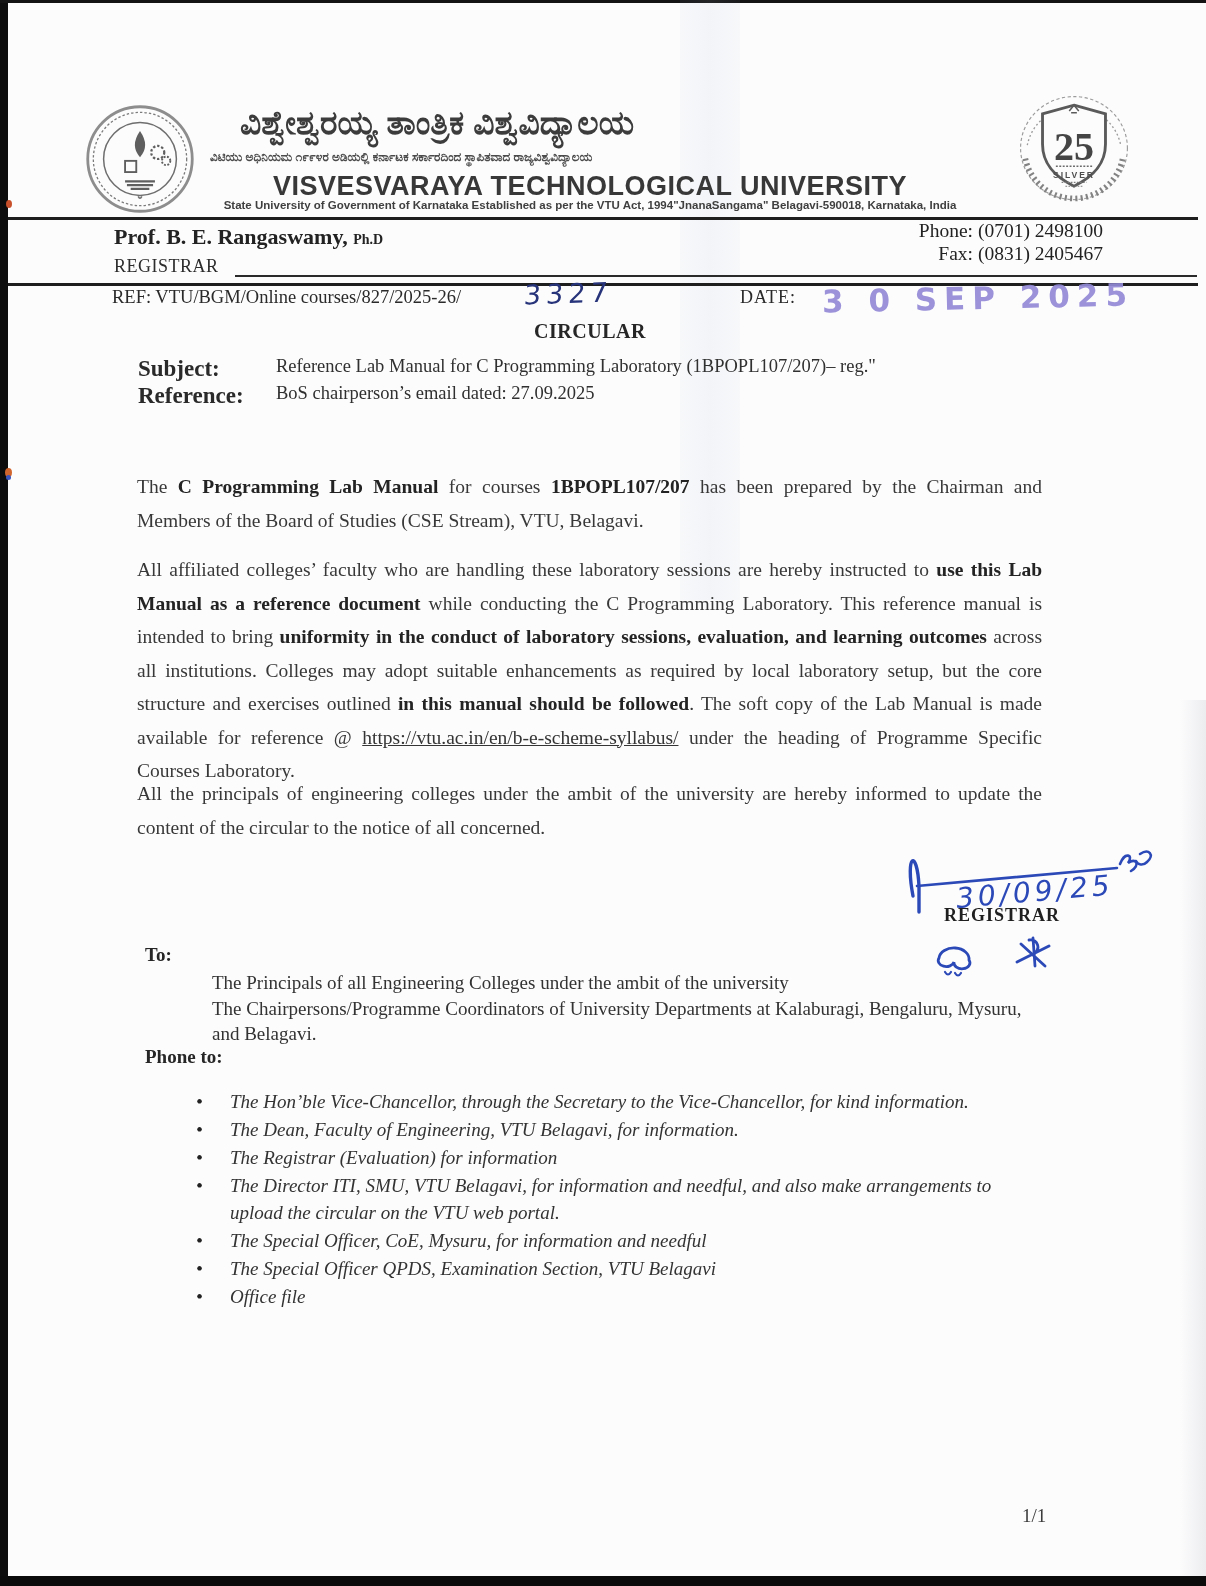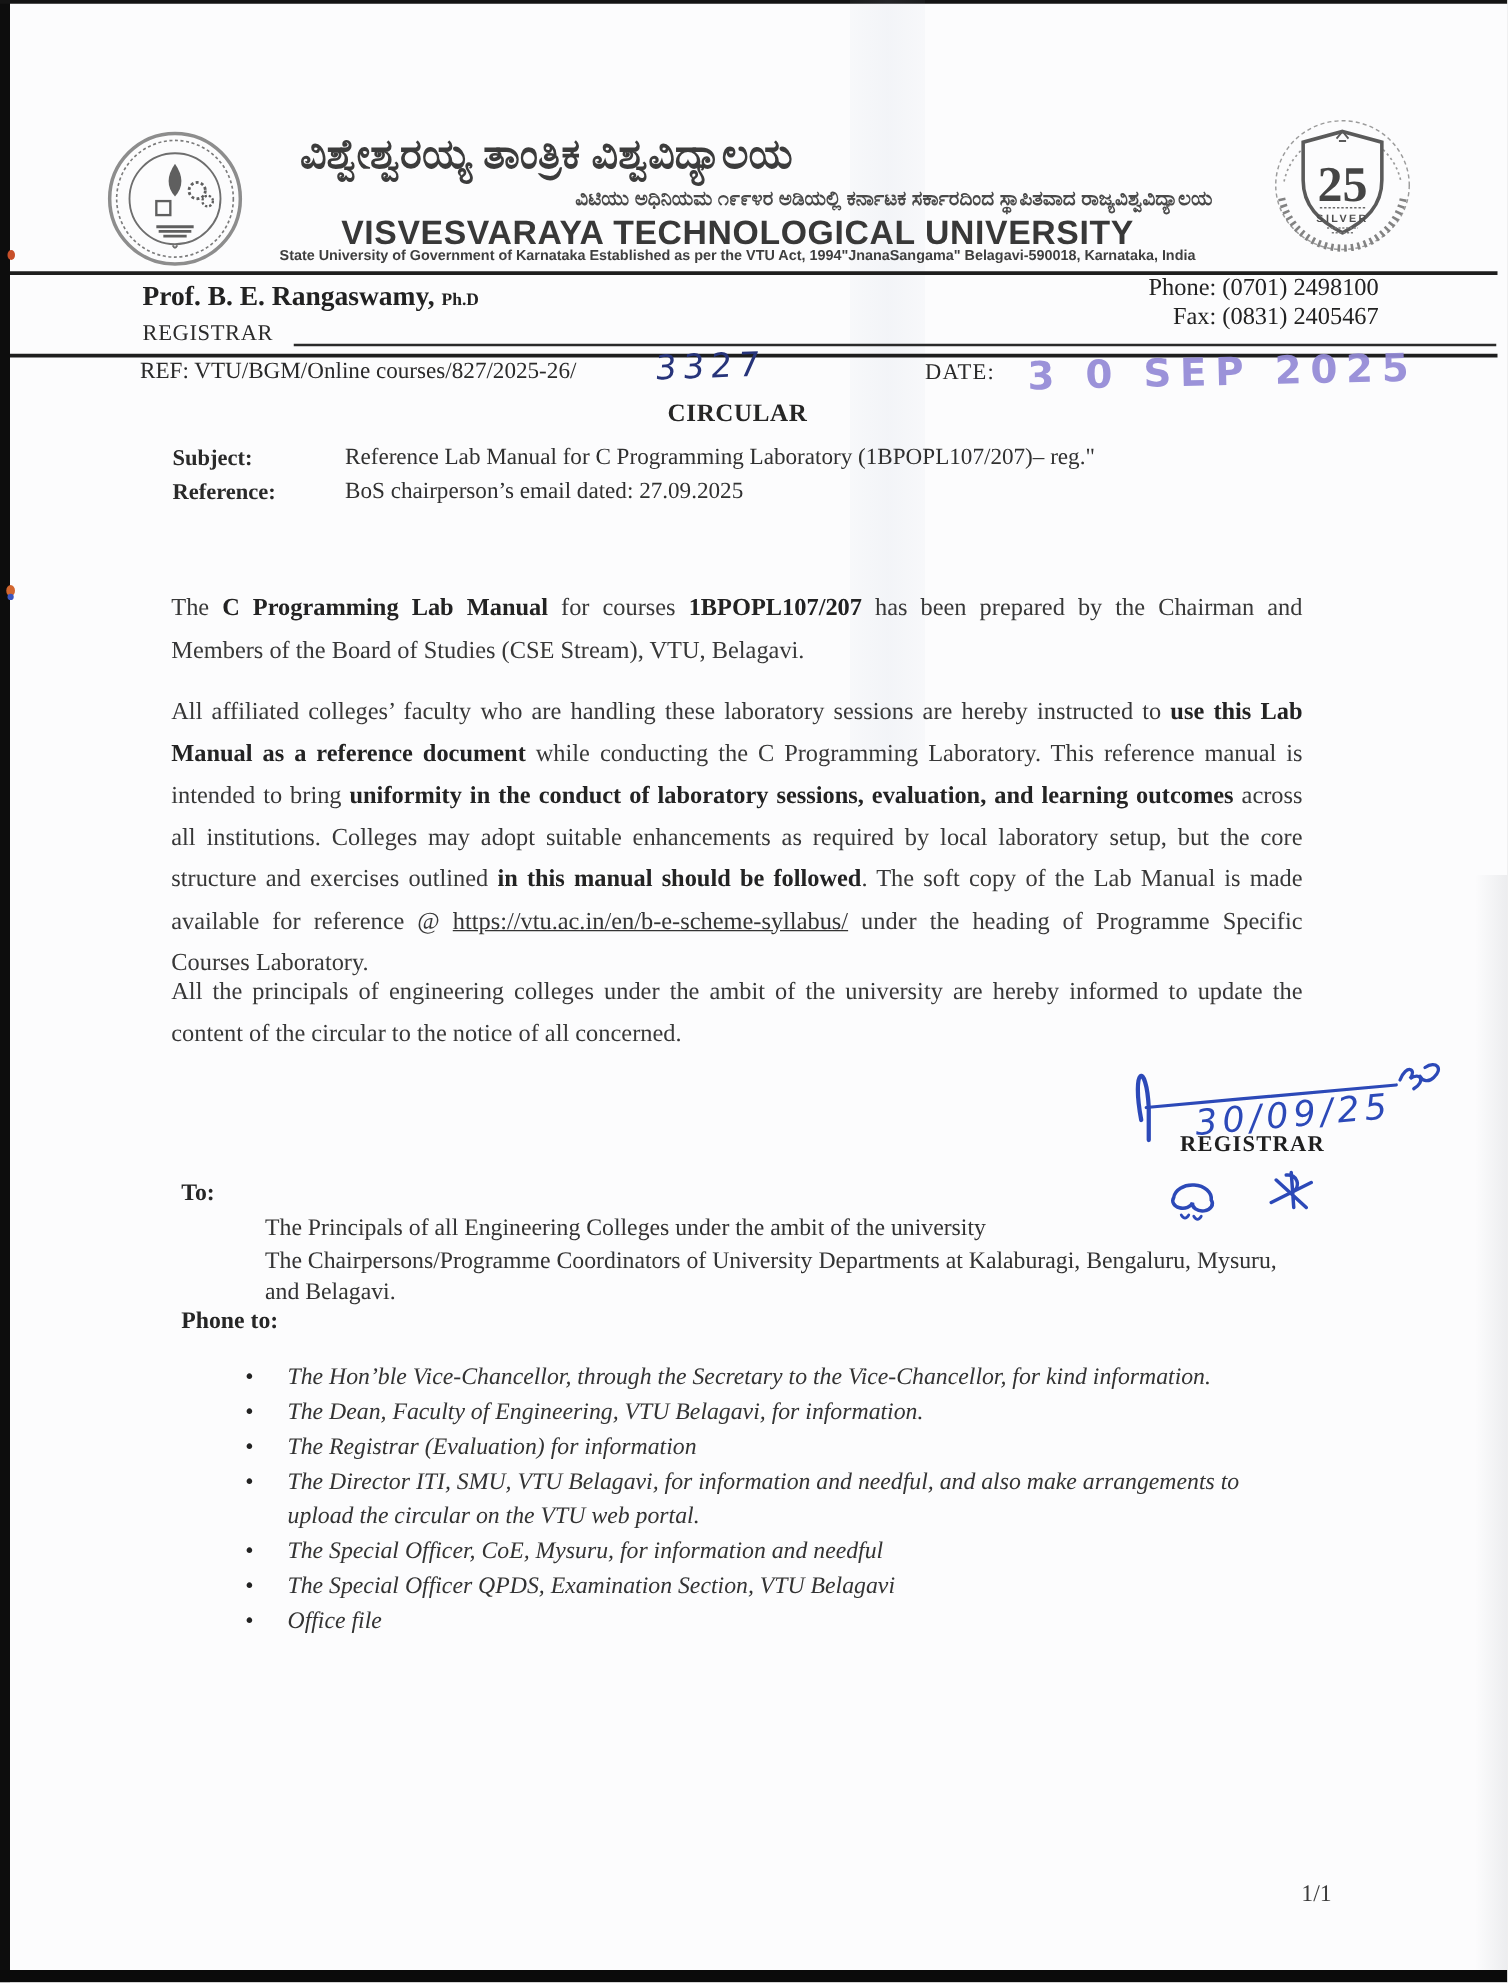--- a/index.html
+++ b/index.html
@@ -16,22 +16,22 @@
     background:linear-gradient(to right, rgba(0,0,0,0) 0%, rgba(120,125,135,0.12) 100%);}
   .speck{position:absolute;border-radius:50%;}
   .scan-band{position:absolute;left:680px;top:0;width:60px;height:600px;
     background:linear-gradient(to right, rgba(160,175,200,0.05), rgba(160,175,200,0.10), rgba(160,175,200,0.05));}
 
   
   .seal{position:absolute;left:84px;top:103px;}
   .jubilee{position:absolute;left:1012px;top:88px;}
   .hdr-kn-title{position:absolute;left:240px;top:104px;width:700px;
     font-size:33px;font-weight:700;color:#3c3c3c;font-family:"Liberation Sans", sans-serif;}
-  .hdr-kn-sub{position:absolute;left:210px;top:150px;width:760px;text-align:right;
-    font-size:16px;font-weight:600;color:#4a4a4a;font-family:"Liberation Sans", sans-serif;}
+  .hdr-kn-sub{position:absolute;left:210px;top:150px;width:760px;text-align:left;
+    font-size:12px;font-weight:600;color:#4a4a4a;font-family:"Liberation Sans", sans-serif;}
   .hdr-en{position:absolute;left:220px;top:171px;width:740px;text-align:center;
     font-size:27px;font-weight:700;letter-spacing:.5px;color:#383838;font-family:"Liberation Sans", sans-serif;}
   .hdr-tag{position:absolute;left:220px;top:199px;width:740px;text-align:center;
     font-size:11.5px;font-weight:700;color:#3f3f3f;font-family:"Liberation Sans", sans-serif;}
 
   .rule{position:absolute;background:#1e1e1e;}
   .rule-header{left:8px;top:217px;width:1190px;height:3px;}
   .rule-fax{left:235px;top:275px;width:962px;height:2px;background:#2a2a2a;}
   .rule-ref{left:8px;top:283px;width:1190px;height:3px;}
 
@@ -42,21 +42,21 @@
 
   .ref-label{position:absolute;left:112px;top:287px;font-size:18.5px;color:#2a2a2a;}
   .ref-hand{position:absolute;left:524px;top:278px;font-size:27px;color:#27347a;
     font-family:"DejaVu Sans", sans-serif;transform:rotate(-2deg) skewX(-6deg);letter-spacing:5px;}
   .date-label{position:absolute;left:740px;top:287px;font-size:18px;color:#2a2a2a;letter-spacing:1px;}
   .date-stamp{position:absolute;left:822px;top:280px;font-size:31px;font-weight:600;
     color:#938ad6;font-family:"DejaVu Sans", sans-serif;letter-spacing:7px;transform:rotate(-1.3deg);opacity:.92;}
 
   .circ-title{position:absolute;left:240px;top:320px;width:700px;text-align:center;
     font-size:20px;font-weight:700;color:#262626;letter-spacing:.5px;}
-  .meta-label{position:absolute;left:138px;font-size:18px;font-weight:700;color:#2a2a2a;}
+  .meta-label{position:absolute;left:138px;font-size:23px;font-weight:700;color:#2a2a2a;}
   .meta-value{position:absolute;left:276px;font-size:18.5px;color:#303030;}
   .row-subject{top:356px;}
   .row-reference{top:383px;}
 
   .para{position:absolute;left:137px;width:905px;font-size:19.5px;line-height:33.5px;
     text-align:justify;color:#383838;}
   .para b{color:#232323;}
   .p1{top:470px;}
   .p2{top:553px;}
   .p3{top:777px;}
@@ -67,21 +67,21 @@
     color:#1f1f1f;letter-spacing:1px;}
 
   .to-label{position:absolute;left:145px;top:944px;font-size:19px;font-weight:700;color:#262626;}
   .recipients{position:absolute;left:212px;top:970px;width:830px;font-size:19px;line-height:25.5px;color:#333;}
   .recipients .recip-line{margin-bottom:0;}
   .copyto-label{position:absolute;left:145px;top:1046px;font-size:19px;font-weight:700;color:#262626;}
   .copy-list{position:absolute;left:178px;top:1072px;width:845px;margin:16px;padding:0;list-style:none;font-style:italic;}
   .copy-list li{position:relative;padding-left:36px;font-size:19px;line-height:27px;color:#333;margin-bottom:1px;}
   .copy-list li::before{content:"\2022";position:absolute;left:2px;top:0;font-size:19px;color:#222;}
 
-  .page-number{position:absolute;left:1022px;top:1505px;font-size:19px;color:#3c3c3c;margin-left:19px;}
+  .page-number{position:absolute;left:1022px;top:1505px;font-size:19px;color:#3c3c3c;}
 </style>
 </head>
 <body>
 
 <div class="page">
 
   <div class="edge-left"></div>
   <div class="edge-top"></div>
   <div class="edge-bottom"></div>
   <div class="edge-right-shadow"></div>

